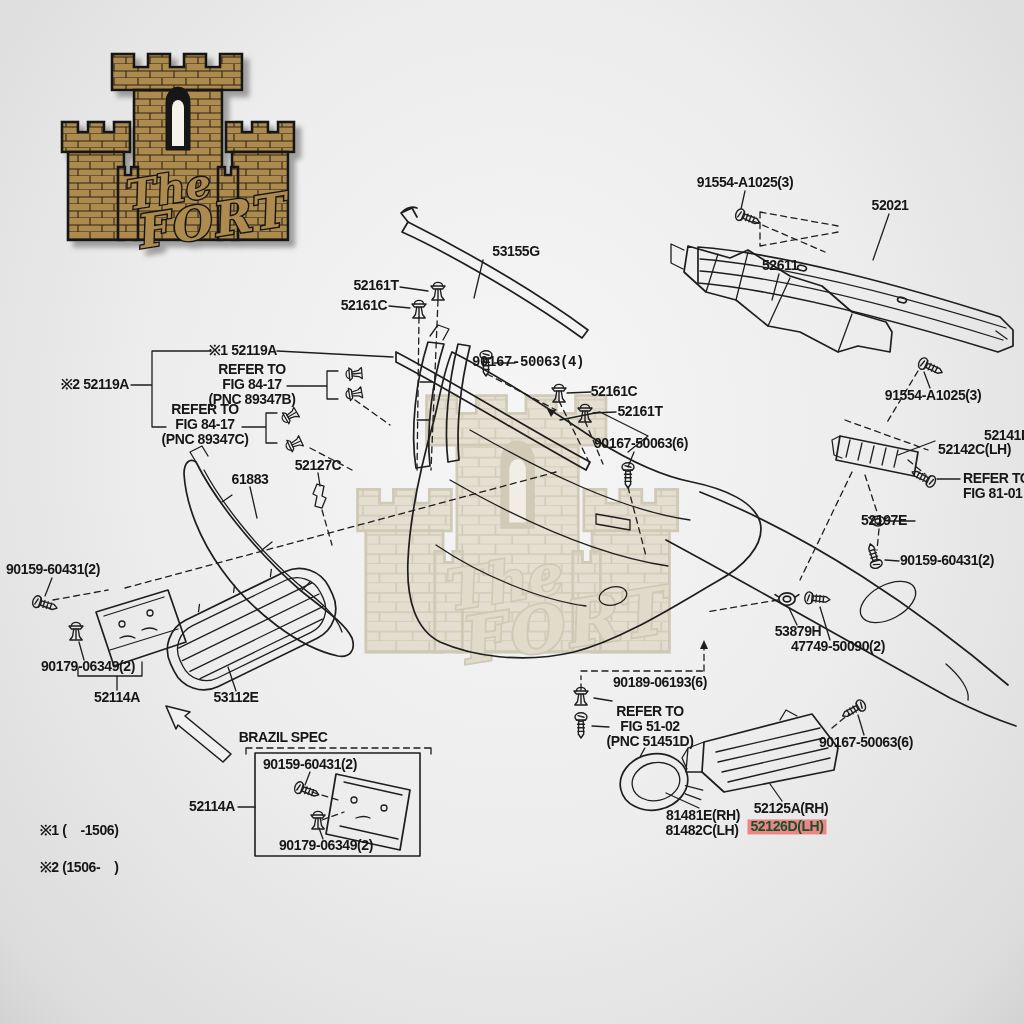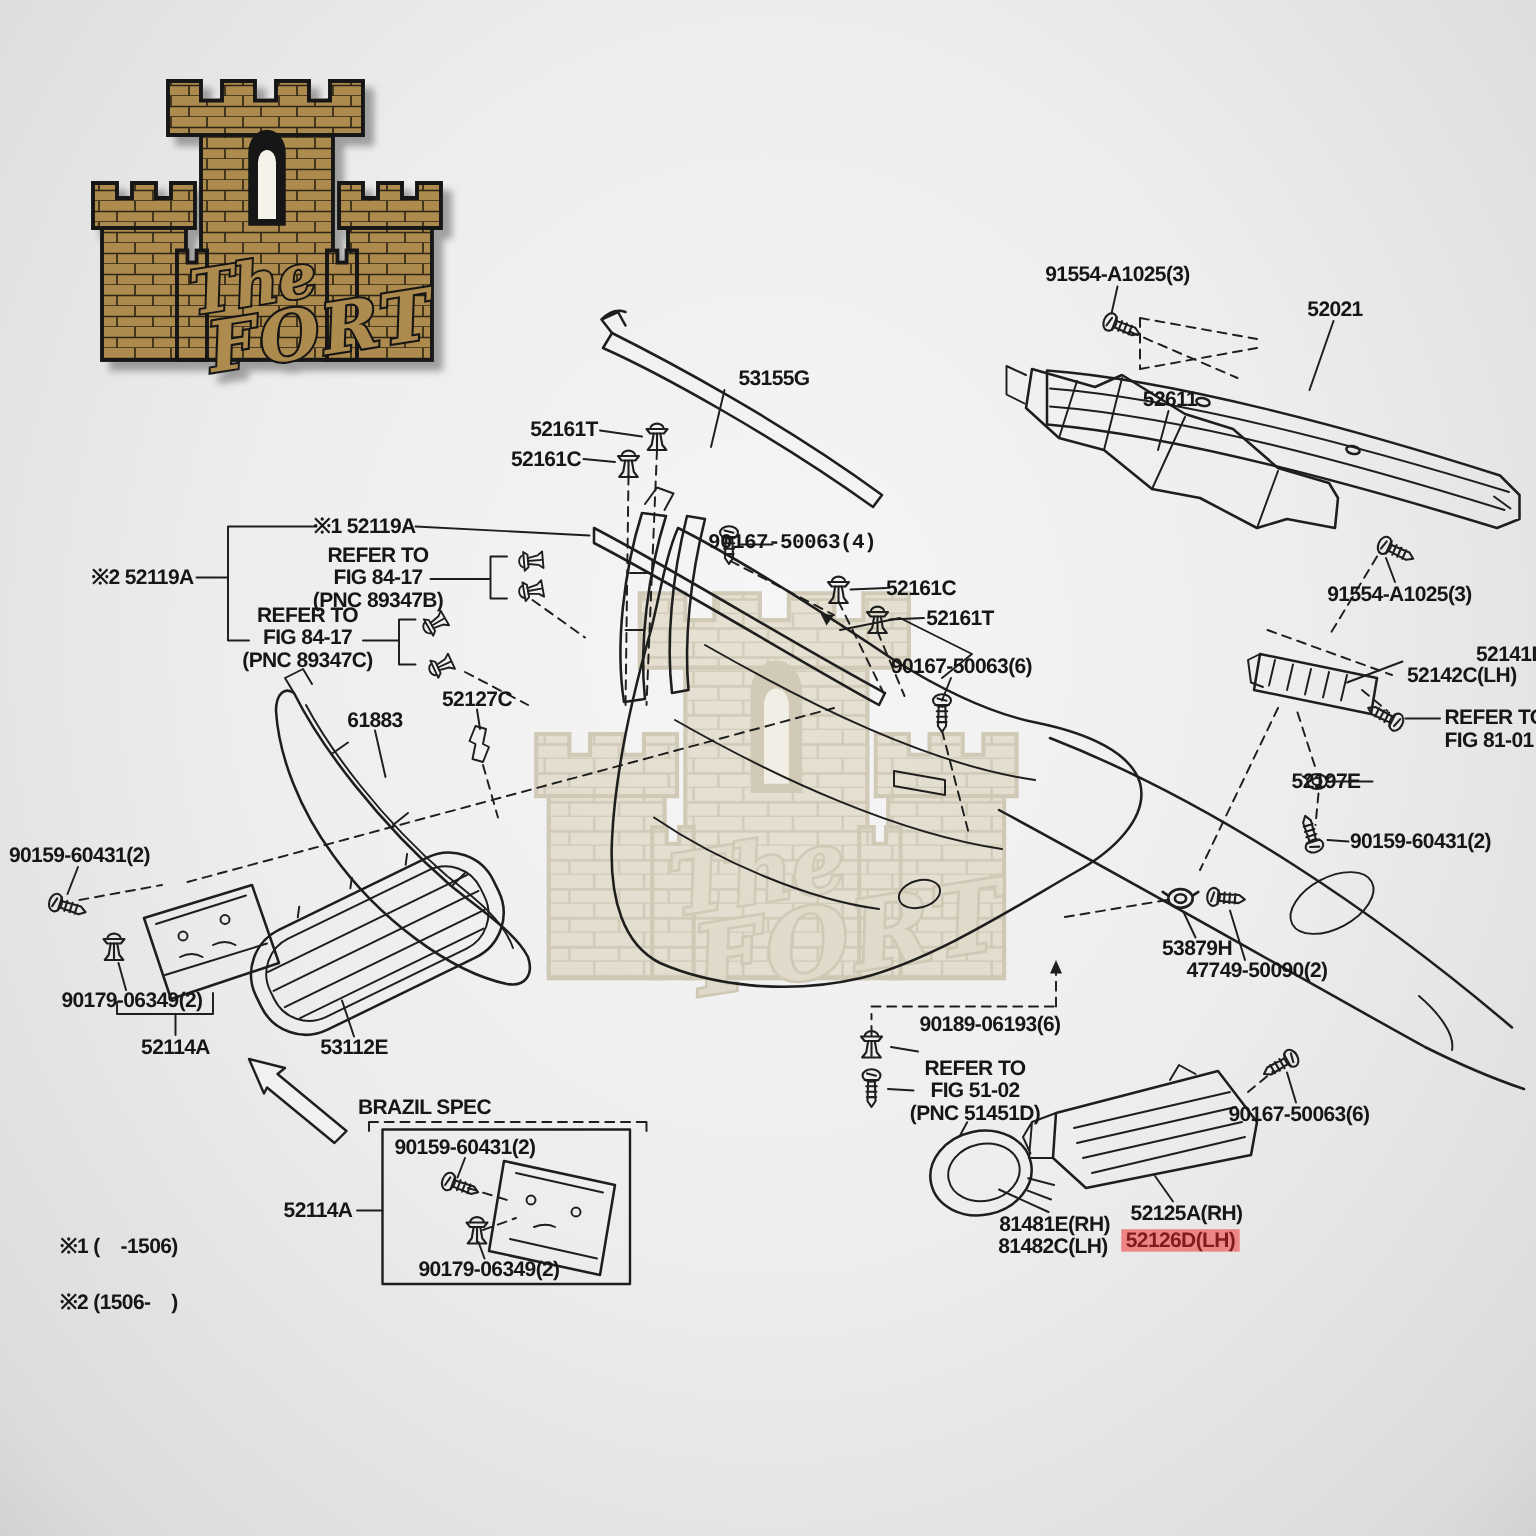--- a/index.html
+++ b/index.html
@@ -9,21 +9,21 @@
     font-family:"Liberation Sans", sans-serif;
   }
   svg{position:absolute;left:0;top:0;}
   #labels-layer{position:absolute;left:0;top:0;width:100%;height:100%;}
   .lbl{
     position:absolute;font-weight:bold;font-size:14px;letter-spacing:-0.4px;
     color:#161616;white-space:pre;line-height:1.08;
   }
   .lbl.center{transform:translate(-50%,-50%);text-align:center;}
   .lbl.left{transform:translateY(-50%);text-align:left;}
-  .lbl.hl{background:#ee8585;color:#7f1d1d;padding:0 3px;}
+  .lbl.hl{background:#ee8585;color:#14532d;padding:0 3px;}
   .art{stroke:#1e1e1e;stroke-width:1.7;fill:none;stroke-linecap:round;stroke-linejoin:round;}
   .thin{stroke-width:1.3;}
   .dash{stroke-dasharray:6 4.5;stroke-width:1.3;}
   .hw{stroke:#1e1e1e;stroke-width:1.4;fill:none;stroke-linecap:round;stroke-linejoin:round;}
 </style>
 </head>
 <body>
 
 <div class="stage">
 

